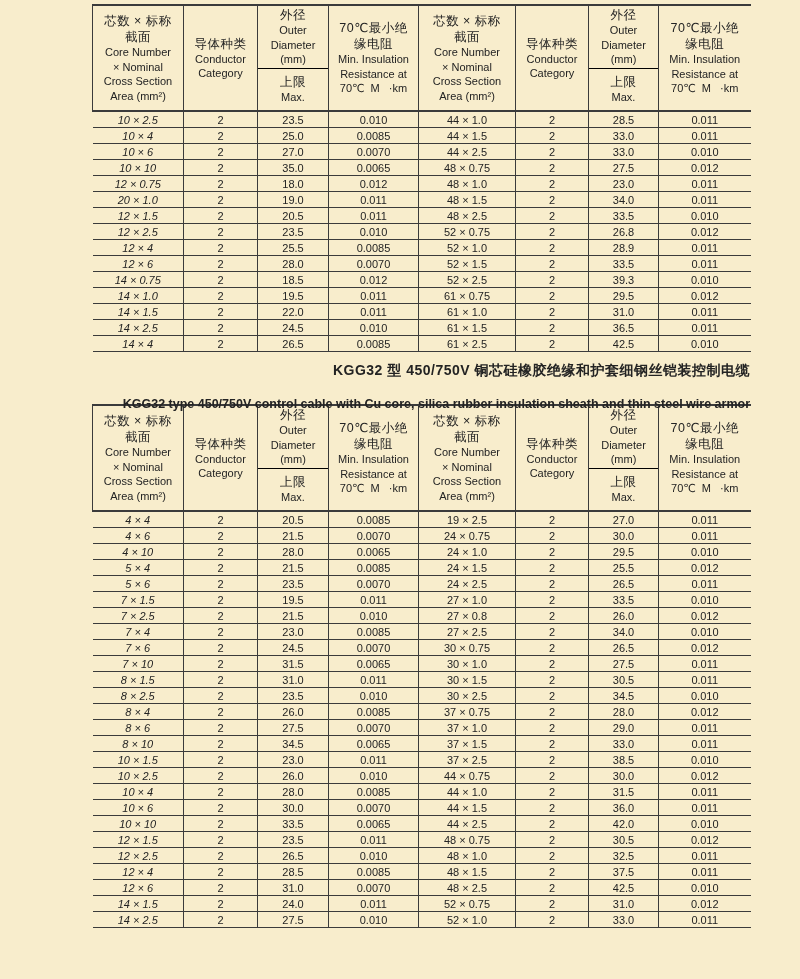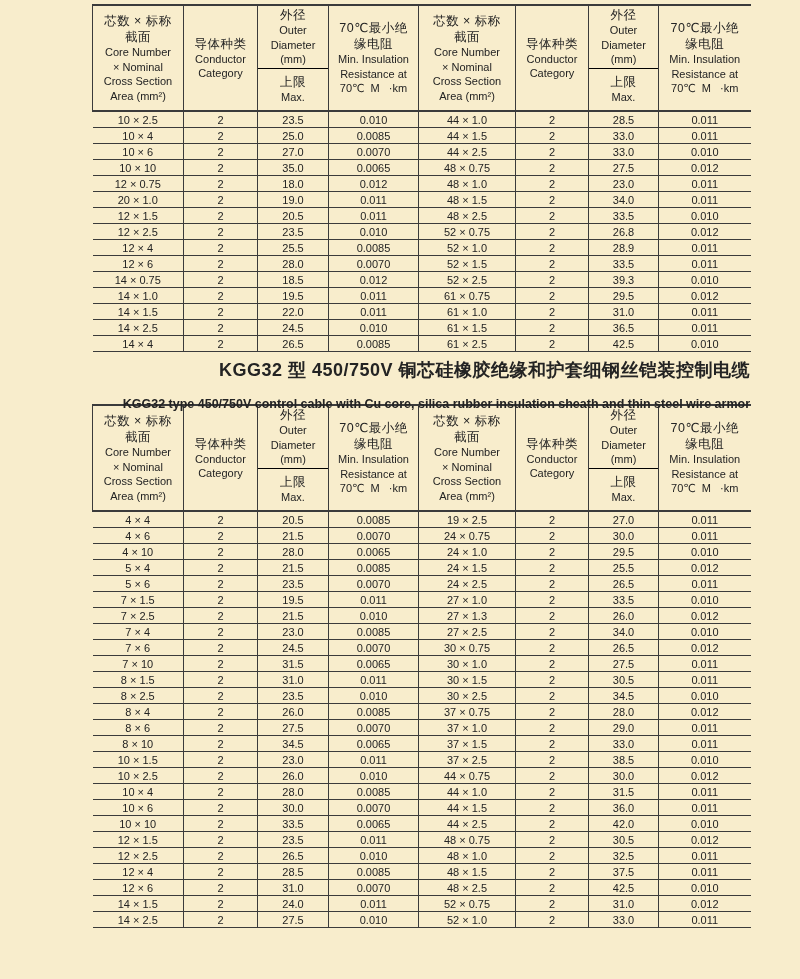--- a/index.html
+++ b/index.html
@@ -54,32 +54,32 @@
   
   tbody td {
     height: 15px;
     font-size: 11px;
     text-align: center;
     padding: 0 2px;
     border-bottom: 1.5px solid #3b3b3b;
     border-left: 1px solid #3b3b3b;
     white-space: nowrap;
   }
-  tbody td:first-child { border-left: none; }
+  tbody td:first-child { border-left: none; font-style: italic; }
 
   
   .title-block {
     width: 658px;
     margin-left: 92px;
     text-align: right;
     padding: 9px 0 7px 0;
     box-sizing: border-box;
     height: 52px;
   }
-  .title-cn { font-size: 18px; font-weight: bold; letter-spacing: 0.5px; line-height: 18px; text-align: right; }
+  .title-cn { font-size: 14px; font-weight: bold; letter-spacing: 0.5px; line-height: 18px; text-align: right; }
   .title-en { font-size: 12.5px; font-weight: bold; line-height: 17px; margin-top: 17px; }
 </style>
 </head>
 <body>
 
 <div class="page">
 
   <table class="spec first">
     <colgroup>
       <col style="width:91px">
@@ -456,21 +456,21 @@
           <td>27 × 1.0</td>
           <td>2</td>
           <td>33.5</td>
           <td>0.010</td>
         </tr>
         <tr>
           <td>7 × 2.5</td>
           <td>2</td>
           <td>21.5</td>
           <td>0.010</td>
-          <td>27 × 1.3</td>
+          <td>27 × 0.8</td>
           <td>2</td>
           <td>26.0</td>
           <td>0.012</td>
         </tr>
         <tr>
           <td>7 × 4</td>
           <td>2</td>
           <td>23.0</td>
           <td>0.0085</td>
           <td>27 × 2.5</td>

